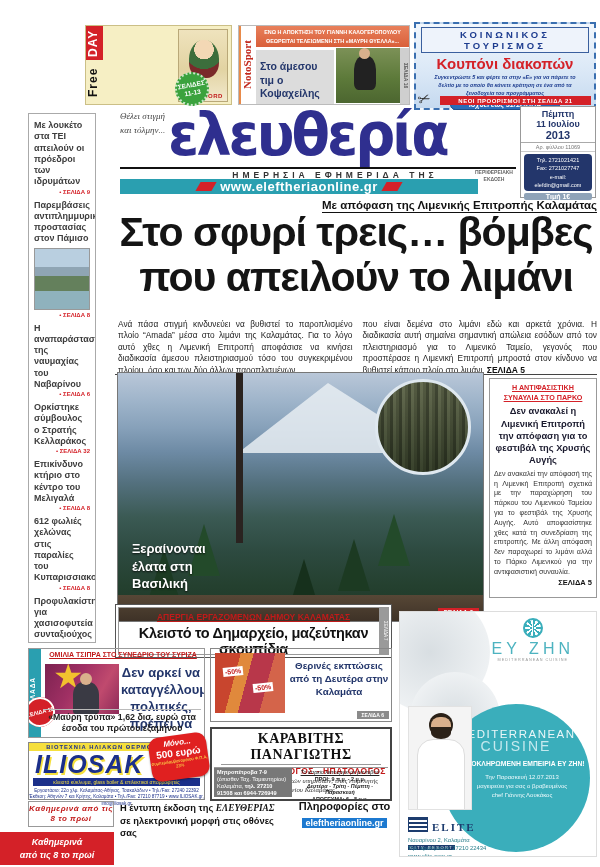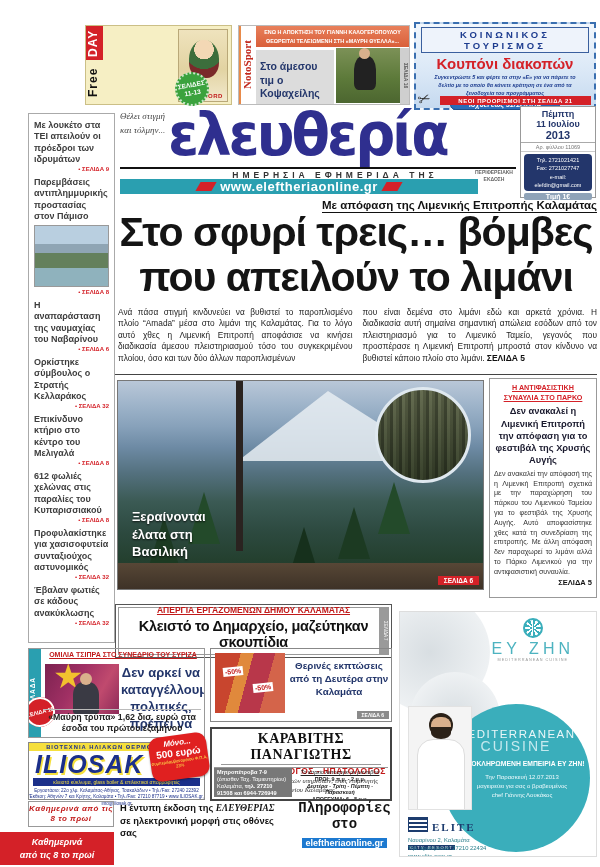--- a/index.html
+++ b/index.html
@@ -61,59 +61,59 @@
 
   .datebox{left:520px;top:106px;width:76px;height:92px;border:1px solid #999;background:#fff;text-align:center;}
   .db-day{font-size:9px;font-weight:bold;color:#23366b;margin-top:2px;}
   .db-date{font-size:9px;font-weight:bold;color:#23366b;}
   .db-year{font-size:11px;font-weight:bold;color:#23366b;border-bottom:1px solid #aaa;padding-bottom:1px;}
   .db-issue{font-size:5.5px;color:#777;padding:1px 0;border-bottom:1px solid #ccc;}
   .db-contact{margin:2px 3px;background:#23366b;border-radius:4px;color:#fff;font-size:5.5px;line-height:1.5;padding:2px 0;}
   .db-price{margin:0 3px;background:#8fa3b8;color:#fff;font-size:7px;font-weight:bold;border-radius:2px;}
 
   
-  .sidebar{left:28px;top:113px;width:87px;height:530px;border:1px solid #aaa;padding:6px 5px;overflow:hidden;}
+  .sidebar{left:28px;top:113px;width:68px;height:530px;border:1px solid #aaa;padding:6px 5px;overflow:hidden;}
   .sb-title{font-size:9px;font-weight:bold;color:#3d3d3d;line-height:1.25;}
   .sb-page{font-size:6px;font-weight:bold;color:#d42128;text-align:right;margin:1px 0 5px;}
   .sb-photo{width:100%;height:62px;margin:3px 0 2px;border:1px solid #999;
      background:linear-gradient(180deg,#b9cfe0 0 30%,#8fa5b4 30% 45%,#64805c 45% 70%,#8fb2bd 70% 100%);}
 
   
   .lead-kicker{left:120px;top:199px;width:477px;text-align:right;font-size:11.5px;font-weight:bold;color:#111;}
   .lead-kicker span{border-bottom:1.5px solid #111;padding-bottom:1px;}
   .lead-h{left:115px;width:482px;text-align:center;font-weight:800;color:#141414;letter-spacing:-1px;font-size:41px;line-height:1;}
   .lead-h1{top:212px;} .lead-h2{top:257px;}
   .lead-cols{left:118px;top:307px;width:479px;display:flex;gap:10px;}
-  .lead-col{flex:1;font-size:8.3px;line-height:1.38;text-align:justify;color:#222;}
+  .lead-col{flex:1;font-size:8.3px;line-height:1.38;text-align:justify;color:#222;margin-top:12px;}
   .pr{font-weight:bold;color:#111;font-size:8.5px;}
   .rule2{left:115px;top:374px;width:482px;height:1px;background:#444;}
 
   
-  .photo-main{left:117px;top:380px;width:367px;height:210px;border:1px solid #777;overflow:hidden;
+  .photo-main{left:117px;top:372px;width:367px;height:250px;border:1px solid #777;overflow:hidden;
      background:linear-gradient(180deg,#b9c7d8 0%,#9db3c9 12%,#87a1ba 22%,#6d8aa4 32%,#54717f 44%,#3b5a54 58%,#2d4a40 72%,#24402f 86%,#1e3526 100%);}
   .mtn{position:absolute;left:120px;top:10px;width:0;height:0;border-left:90px solid transparent;border-right:110px solid transparent;border-bottom:70px solid #e7edf2;opacity:.85;}
   .tree{position:absolute;width:0;height:0;border-left:16px solid transparent;border-right:16px solid transparent;border-bottom:52px solid #1c3a22;}
   .trunk{position:absolute;left:118px;top:0;width:7px;height:170px;background:#2a2320;}
   .ground{position:absolute;left:0;right:0;bottom:0;height:26px;background:linear-gradient(180deg,#574736,#3e3227);}
   .photo-caption{position:absolute;left:14px;bottom:28px;width:92px;color:#fff;font-size:13px;font-weight:bold;line-height:1.35;
      text-shadow:0 1px 2px rgba(0,0,0,.8);}
   .photo-badge{position:absolute;right:4px;bottom:4px;background:#d42128;color:#fff;font-size:6.5px;font-weight:bold;padding:1px 6px;}
   .inset{position:absolute;right:12px;top:6px;width:96px;height:96px;border-radius:50%;border:3px solid #dfe8ef;
      background:repeating-linear-gradient(90deg,#8d927c 0 3px,#6d7260 3px 6px,#a9ae97 6px 9px),linear-gradient(180deg,#9aa08a,#55604a);background-blend-mode:multiply;}
 
   
   .concert{left:489px;top:378px;width:108px;height:220px;border:1px solid #999;padding:4px 4px;overflow:hidden;text-align:center;}
   .con-kicker{font-size:7.2px;font-weight:bold;color:#d42128;text-decoration:underline;line-height:1.35;}
   .con-title{margin-top:3px;font-size:9.3px;font-weight:bold;color:#1a1a2e;line-height:1.3;}
   .con-body{margin-top:4px;font-size:7.1px;line-height:1.38;text-align:justify;color:#333;}
   .con-page{display:block;text-align:right;font-size:7.5px;font-weight:bold;color:#111;margin-top:1px;}
 
   
   .strike{left:115px;top:604px;width:277px;height:54px;border:1px solid #555;box-shadow:inset 0 0 0 2px #fff,inset 0 0 0 3px #999;
-     text-align:center;padding-top:0;}
+     text-align:center;padding-top:7px;}
   .strike-kicker{font-size:8.5px;font-weight:bold;color:#c11a1a;text-decoration:underline;}
   .strike-title{font-size:14.5px;font-weight:bold;color:#111;margin-top:3px;letter-spacing:-.3px;}
   .strike-tab{position:absolute;right:3px;top:3px;bottom:3px;width:9px;background:#9a9a9a;
      writing-mode:vertical-rl;font-size:4.5px;color:#fff;text-align:center;}
 
   
   .eyzhn{left:399px;top:611px;width:198px;height:246px;background:#fff;border:1px solid #ddd;overflow:hidden;}
   .ez-blob{position:absolute;border-radius:50%;background:radial-gradient(circle,#d8dee2 0%,#eef1f3 70%,transparent 75%);}
   .ez-logo{position:absolute;right:22px;top:6px;text-align:center;}
   .ez-logo-circle{width:20px;height:20px;border-radius:50%;border:2px solid #3aaebb;margin:0 auto 2px;
@@ -187,21 +187,21 @@
   .il-burst .l1{font-size:8px;font-weight:bold;font-style:italic;}
   .il-burst .l2{font-size:10px;font-weight:bold;}
   .il-burst .l3{font-size:4.2px;color:#ffe94d;line-height:1.3;}
 
   
   .daily-box{left:28px;top:801px;width:86px;height:26px;border:1px solid #999;display:flex;align-items:center;justify-content:center;
      font-size:8px;font-weight:bold;font-style:italic;color:#c11a1a;text-align:center;line-height:1.3;letter-spacing:.5px;}
   .eprint{left:120px;top:802px;width:172px;font-size:9.3px;font-weight:bold;color:#111;line-height:1.35;}
   .eprint i{font-family:"Liberation Serif",serif;}
   .infobox{left:296px;top:800px;width:97px;text-align:center;}
-  .info-label{font-size:14px;font-weight:bold;color:#111;font-family:Liberation Mono, monospace;}
+  .info-label{font-size:11px;font-weight:bold;color:#111;}
   .info-link{background:#1c79d0;color:#fff;font-size:9px;font-weight:bold;padding:0 3px;display:inline-block;margin-top:1px;}
   .red-banner{left:0;top:832px;width:114px;height:33px;background:#d42128;color:#fff;display:flex;flex-direction:column;
      align-items:center;justify-content:center;font-style:italic;font-weight:bold;font-size:9px;line-height:1.35;}
 </style>
 </head>
 <body>
 
 <div id="page">
 
   <div class="abs ad-freeday">

